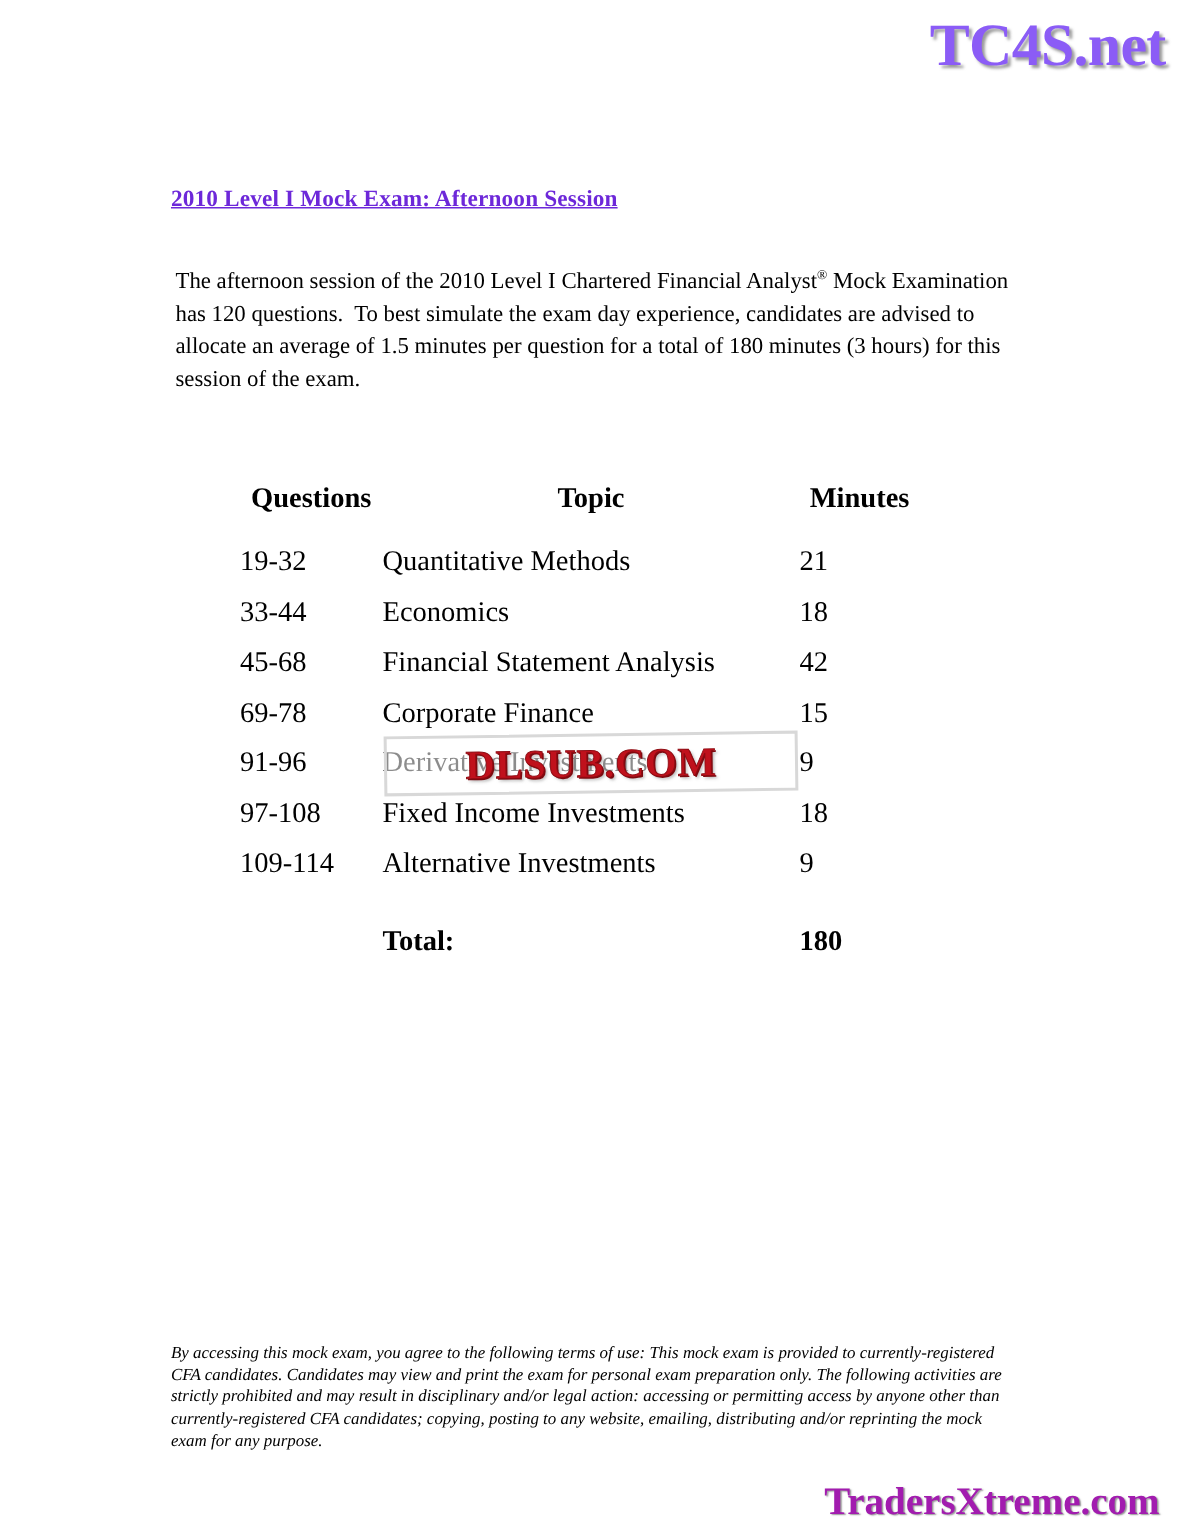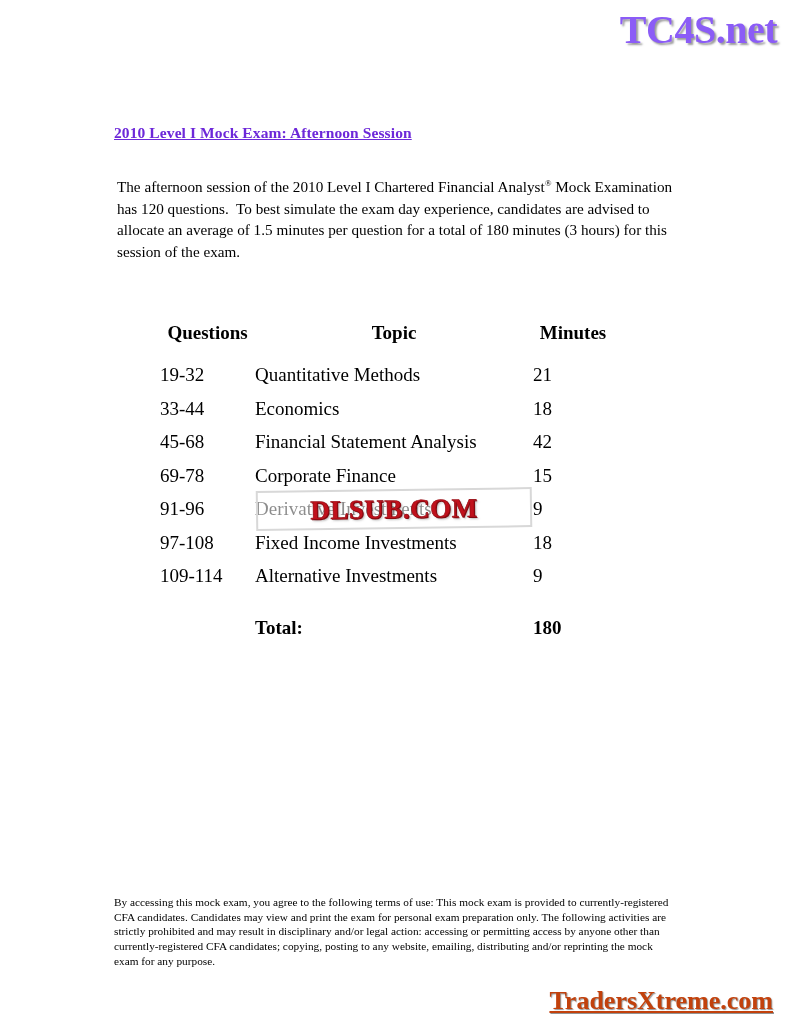--- a/index.html
+++ b/index.html
@@ -29,24 +29,23 @@
     text-shadow: 2px 2px 2px rgba(120,120,120,0.75);
     white-space: nowrap;
   }
   .wm-bottom {
     position: absolute;
     bottom: 8px;
     right: 18px;
     font-family: "Liberation Serif", serif;
     font-weight: bold;
     font-size: 26px;
-    color: #c2410c;
+    color: #a21caf;
     text-shadow: 1px 1px 1px rgba(90,90,90,0.65);
     white-space: nowrap;
-    text-decoration: underline;
   }
   .wm-center {
     position: absolute;
     left: 256px;
     top: 489px;
     width: 272px;
     height: 36px;
     border: 2px solid #d8d8d8;
     background: rgba(255,255,255,0.55);
     display: flex;
@@ -129,20 +128,21 @@
 
   
   .terms {
     position: absolute;
     left: 114px;
     top: 884px;
     width: 560px;
     font-size: 11.3px;
     line-height: 14.6px;
     text-align: left;
+    font-style: italic;
   }
 </style>
 </head>
 <body>
 
 <div class="doc">
 
   <div class="title">2010 Level I Mock Exam: Afternoon Session</div>
 
   <p class="intro">The afternoon session of the 2010 Level I Chartered Financial Analyst<sup>®</sup> Mock Examination has 120 questions.&nbsp; To best simulate the exam day experience, candidates are advised to allocate an average of 1.5 minutes per question for a total of 180 minutes (3 hours) for this session of the exam.</p>

